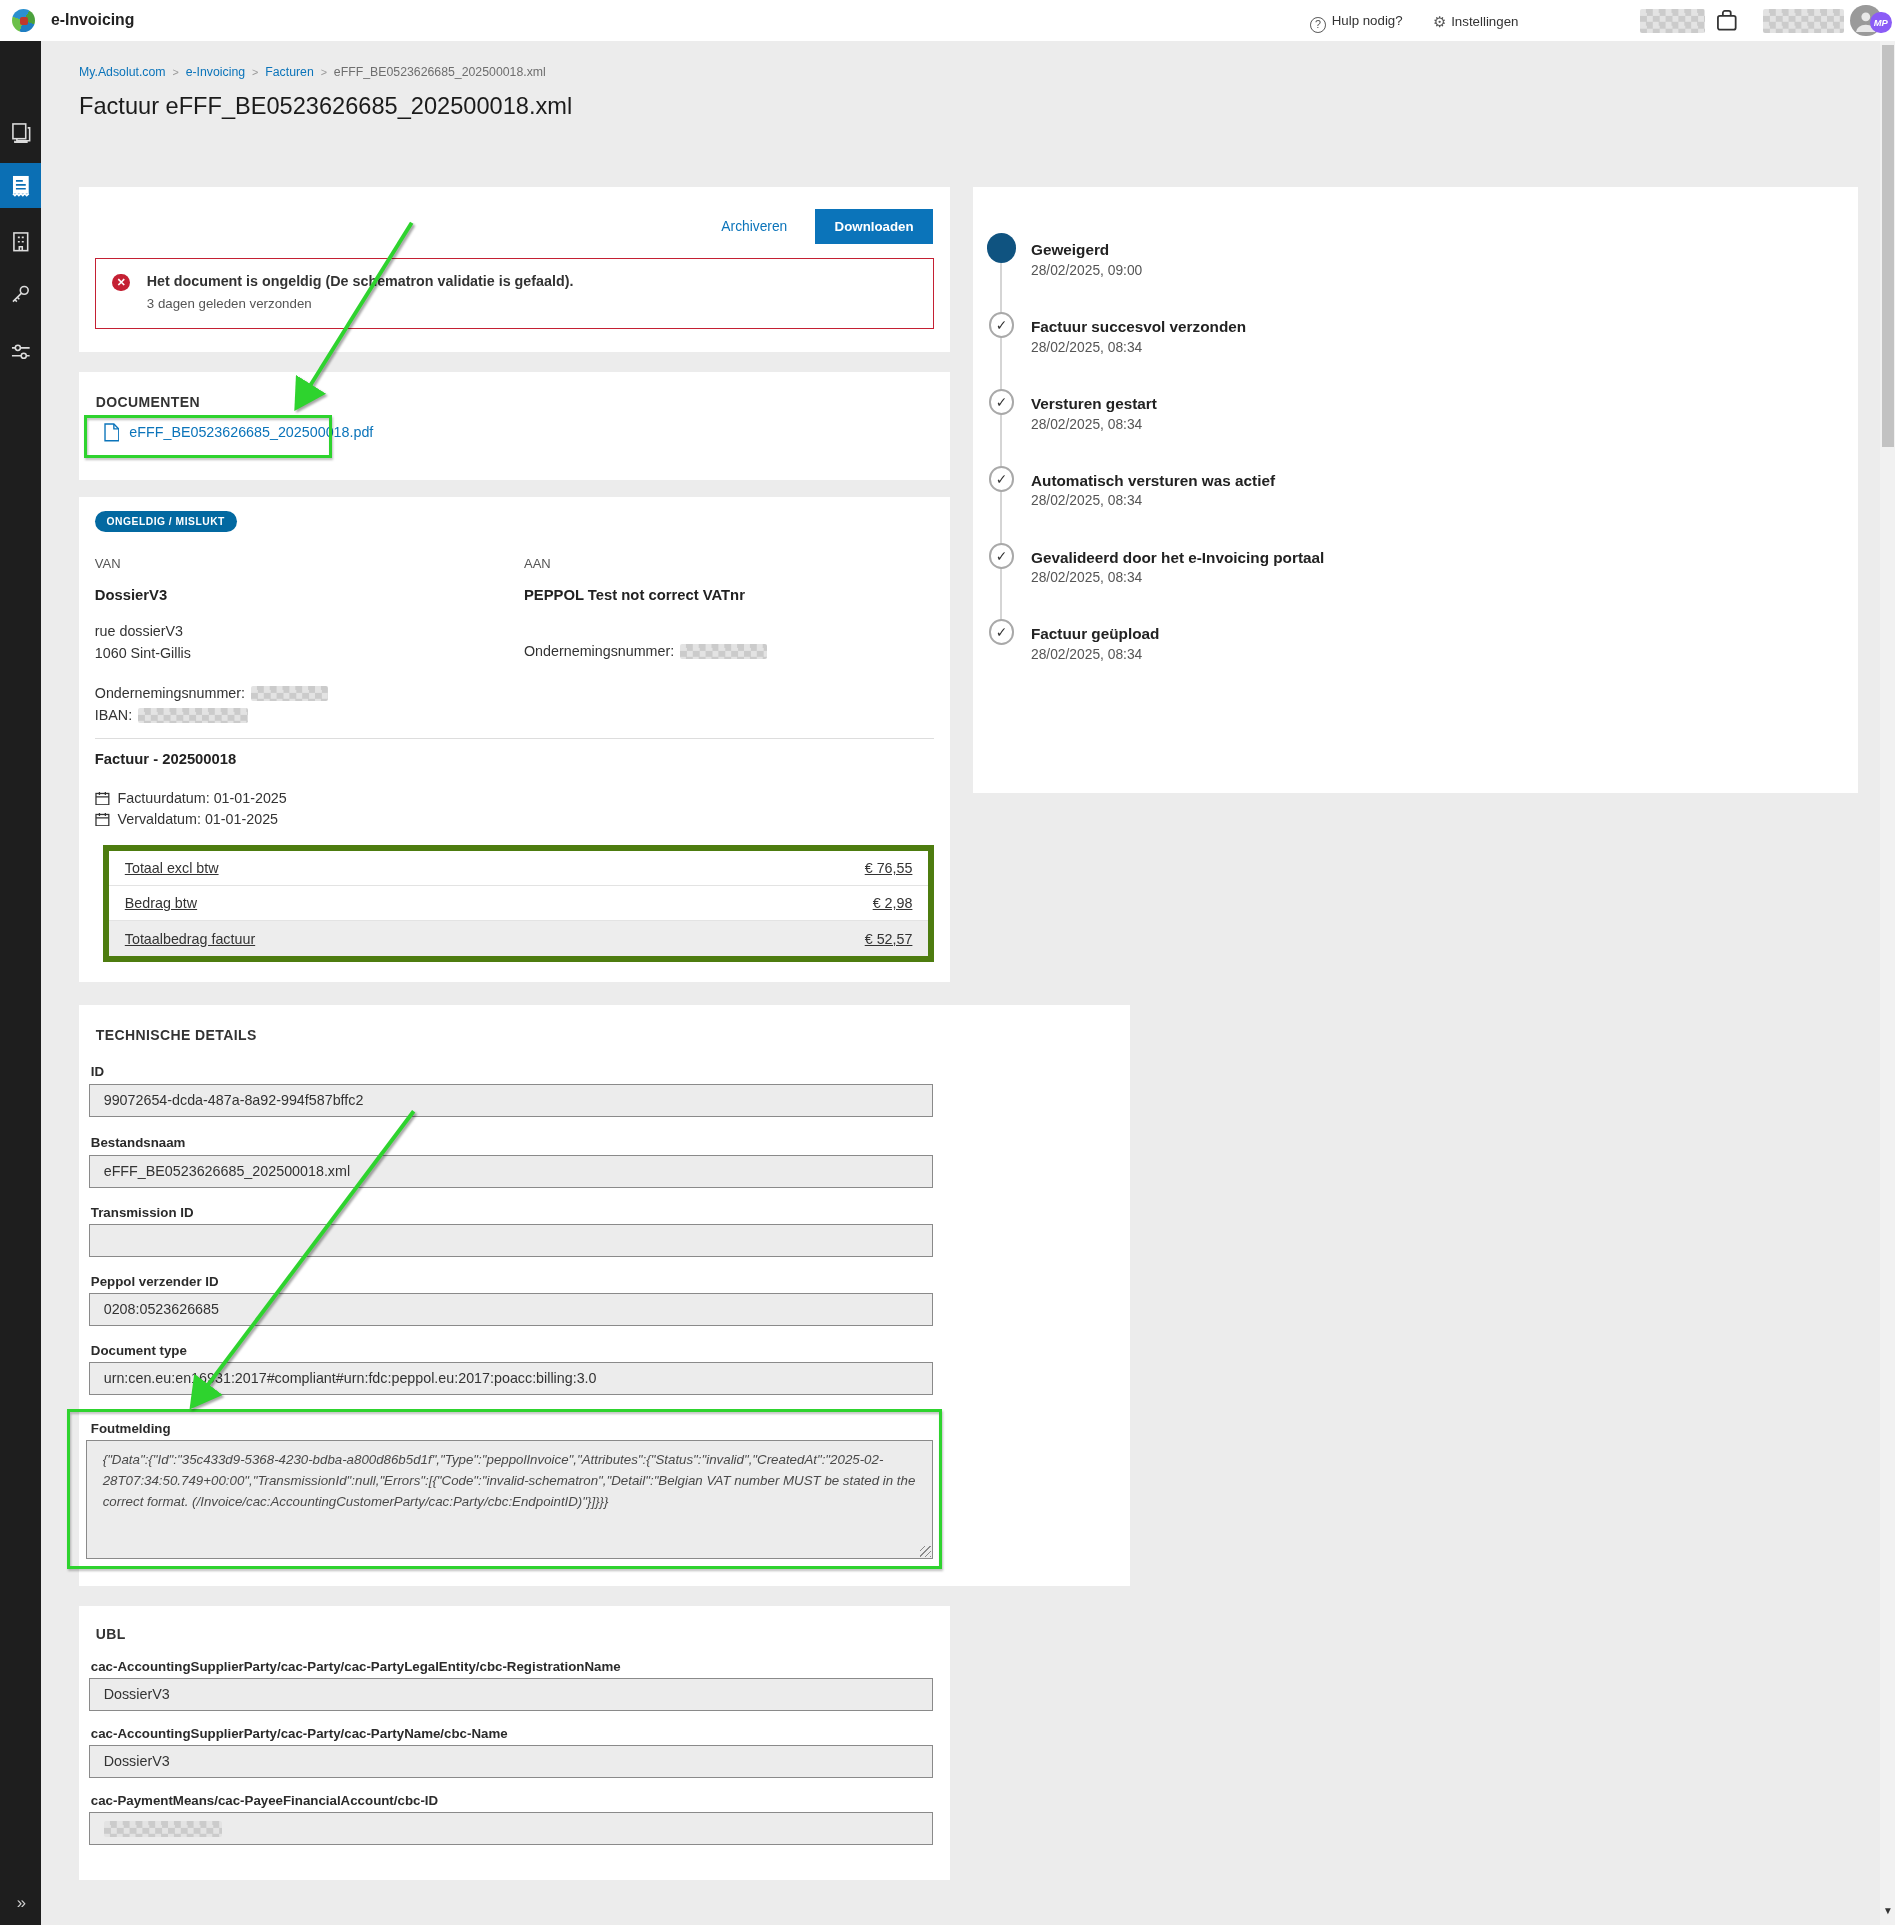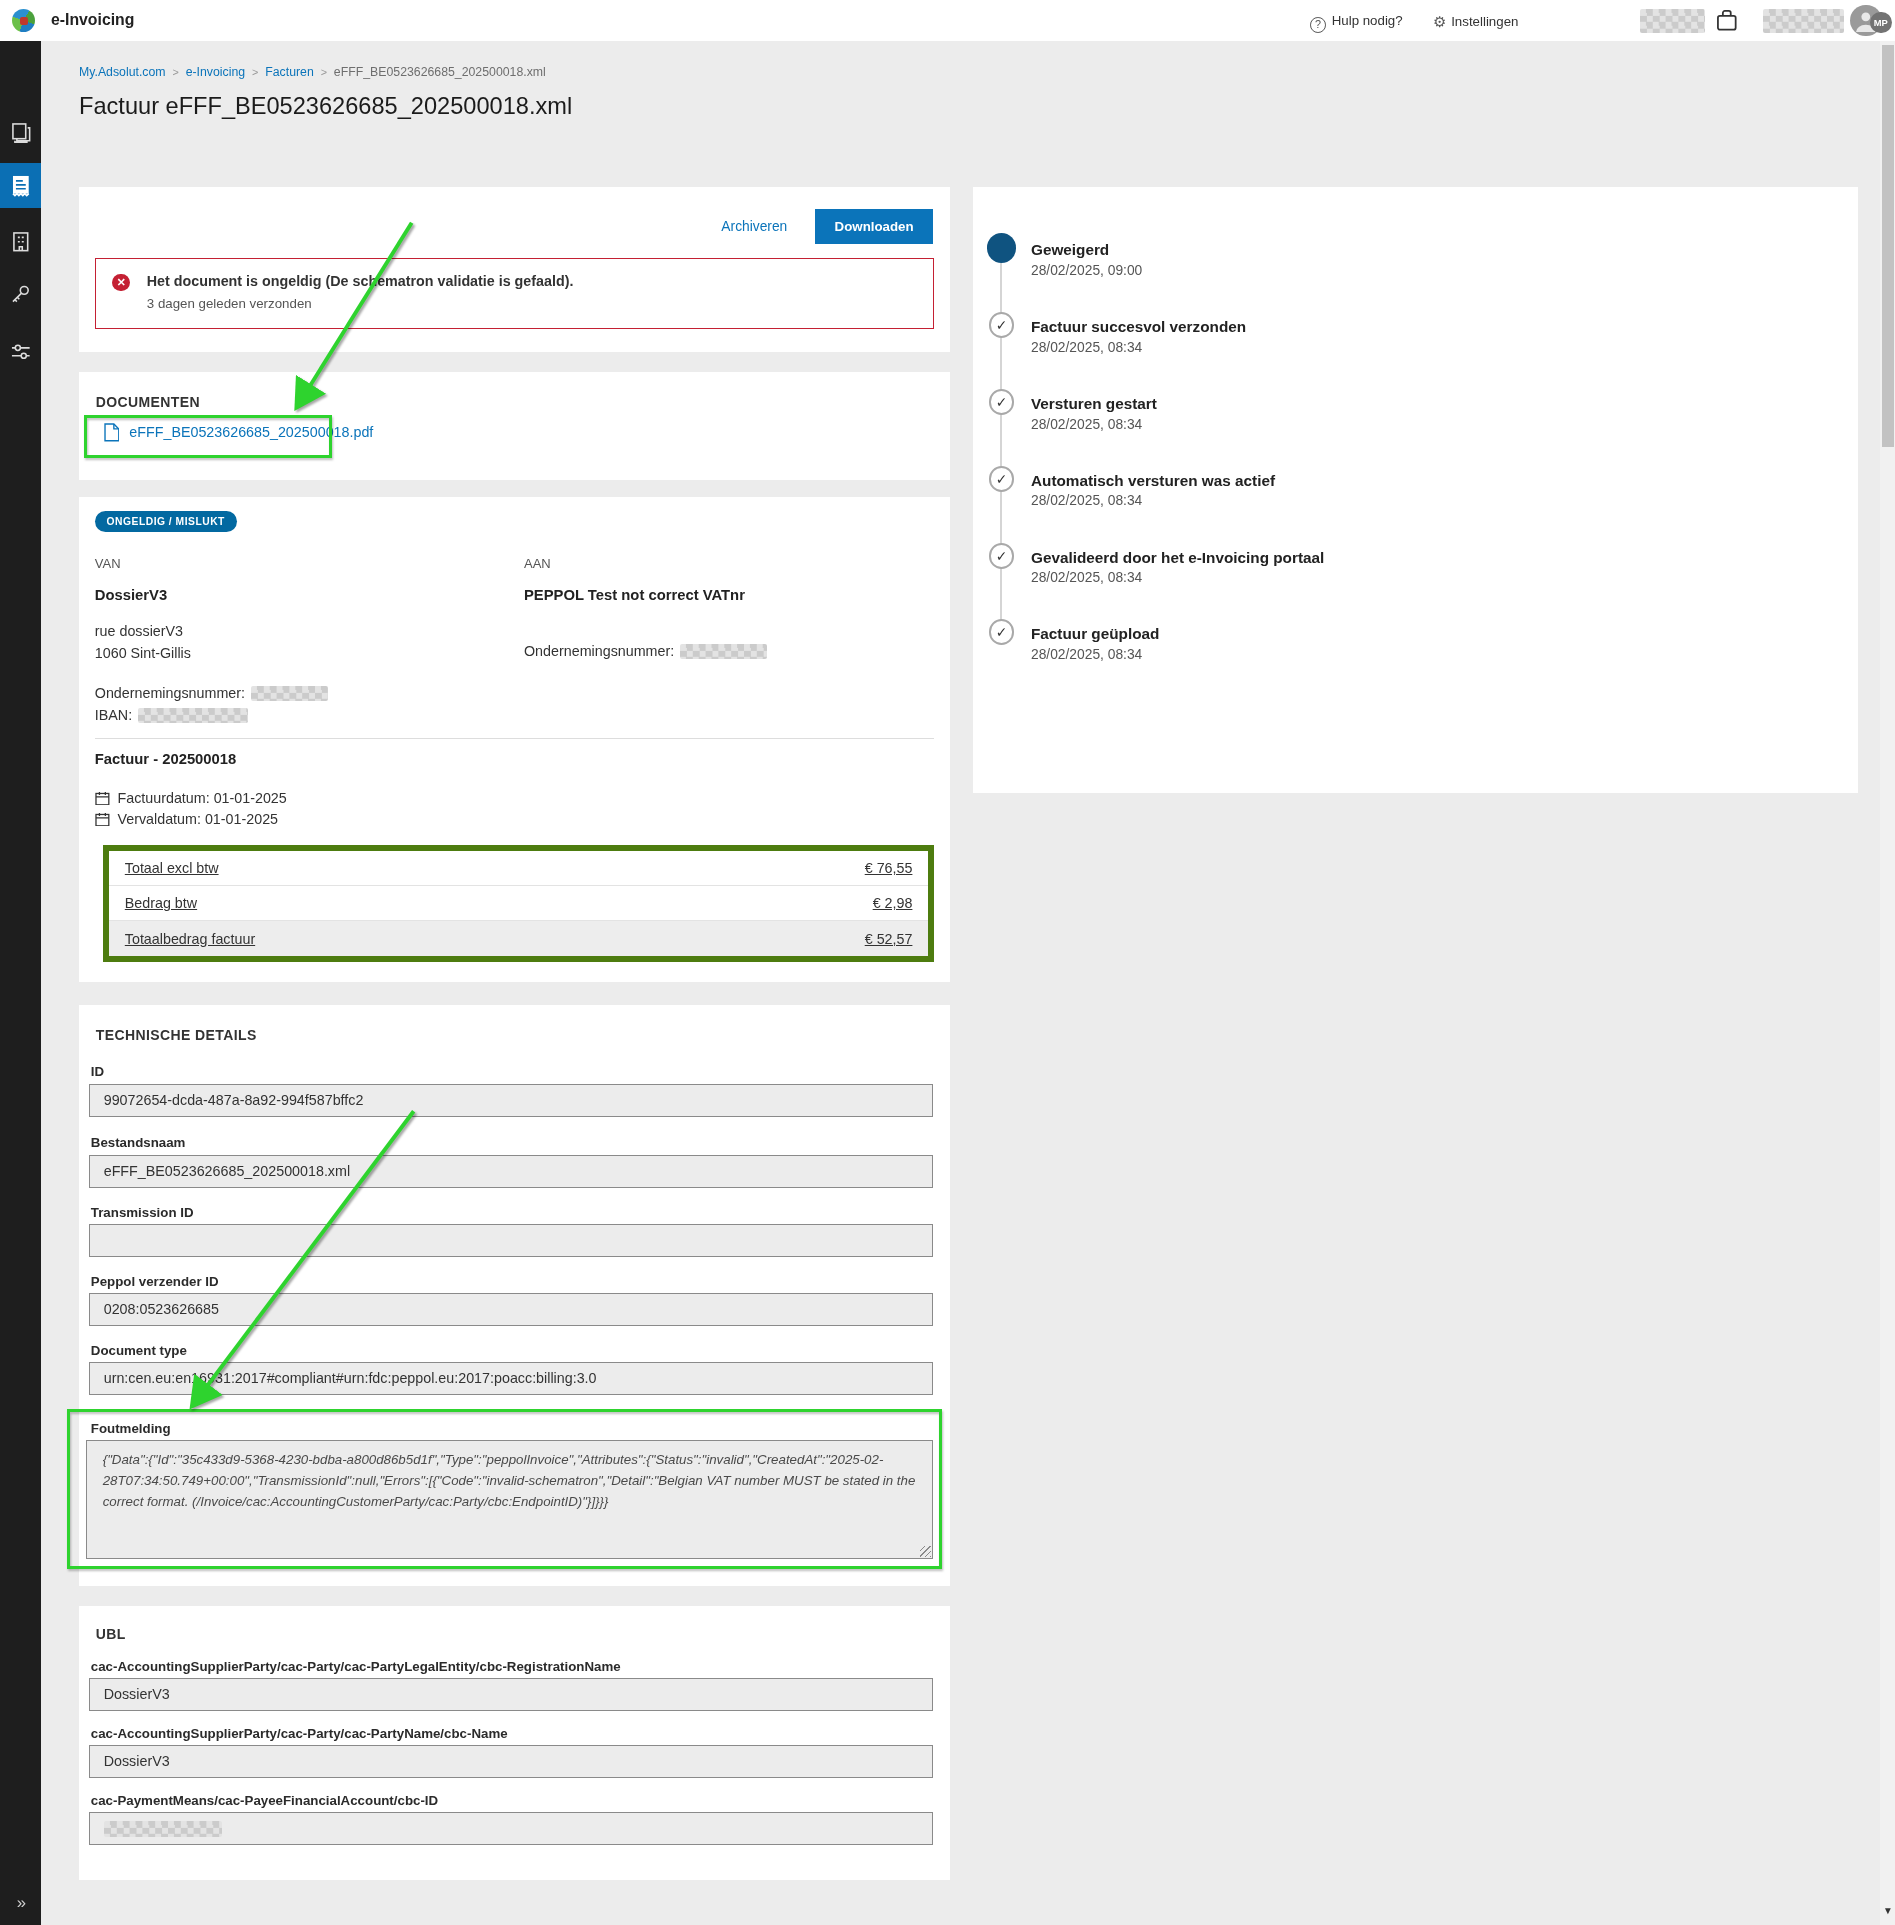--- a/index.html
+++ b/index.html
@@ -16,40 +16,40 @@
   .tb-help{left:1310px;} .tb-settings{left:1433px;}
   .qicon{display:inline-block;width:15.8px;height:15.8px;border:1.4px solid #555;border-radius:50%;
          text-align:center;line-height:13.8px;font-size:10.8px;color:#555;margin-right:5.9px;vertical-align:-3px;}
   .gicon{font-size:14.8px;color:#555;margin-right:4.9px;vertical-align:-1px;}
   .blob{background:repeating-conic-gradient(#cbcbcb 0% 25%,#e3e3e3 0% 50%);background-size:12.8px 12.8px;border-radius:2px;}
   .tb-blob1{position:absolute;left:1640px;top:8.9px;width:65px;height:24.6px;}
   .tb-blob2{position:absolute;left:1763px;top:8.9px;width:81px;height:24.6px;}
   .briefcase{position:absolute;left:1713px;top:6.9px;}
   .avatar{position:absolute;left:1850px;top:4.9px;width:31.5px;height:31.5px;border-radius:50%;background:#9a9a9a;overflow:hidden;}
   .avatar svg{display:block;margin:3.9px auto 0;}
-  .mp-badge{position:absolute;left:1870px;top:11.8px;width:21.7px;height:21.7px;border-radius:50%;background:#737373;
-            color:#fff;font-size:9.4px;font-weight:bold;text-align:center;line-height:21.7px;z-index:6;}
+  .mp-badge{position:absolute;left:1870px;top:11.8px;width:21.7px;height:21.7px;border-radius:50%;background:#8b5cf6;
+            color:#fff;font-size:9.4px;font-weight:bold;text-align:center;line-height:21.7px;z-index:6;font-style:italic;}
   
   .sidebar{position:absolute;left:0;top:41px;width:41px;height:1884px;background:#1e1e1e;z-index:5;}
   .side-item{position:absolute;left:0;width:41px;height:45px;display:flex;align-items:center;justify-content:center;cursor:pointer;}
   .side-item.active{background:#0b6fb4;}
   .side-expand{position:absolute;left:0;bottom:11.8px;width:41px;text-align:center;color:#cfcfcf;
                font-size:16.7px;cursor:pointer;letter-spacing:-2px;}
   
   .breadcrumb{position:absolute;left:79px;top:65px;font-size:12.3px;color:#888;white-space:nowrap;}
   .breadcrumb a{color:#0b74ba;text-decoration:none;cursor:pointer;}
   .crumb-sep{margin:0 6.9px;color:#999;font-size:10.8px;}
   .crumb-last{color:#6e6e6e;}
   .page-title{position:absolute;left:79px;top:93px;font-size:23.6px;font-weight:normal;color:#1b1b1b;margin:0;}
   
   .card{position:absolute;background:#fff;}
   .card-actions{left:79px;top:187px;width:871px;height:165px;}
   .card-docs{left:79px;top:372px;width:871px;height:108px;}
   .card-invoice{left:79px;top:497px;width:871px;height:485px;}
-  .card-tech{left:79px;top:1005px;width:871px;height:581px;padding-left:39px;}
+  .card-tech{left:79px;top:1005px;width:1051px;height:581px;padding-left:39px;}
   .card-ubl{left:79px;top:1606px;width:871px;height:274px;}
   .card-timeline{left:973px;top:187px;width:885px;height:606px;}
   
   .btn-row{position:absolute;right:16.7px;top:21.7px;display:flex;align-items:center;gap:27.6px;}
   .link-btn{color:#0b74ba;font-size:13.8px;cursor:pointer;text-decoration:none;}
   .btn-primary{background:#0b74ba;color:#fff;border:none;font-family:inherit;font-size:13.3px;font-weight:bold;
                height:35px;padding:0 19.7px;cursor:pointer;}
   .alert{position:absolute;left:15.8px;right:15.8px;top:71px;height:71px;border:1.5px solid #c42033;background:#fff;}
   .alert-icon{position:absolute;left:16.7px;top:14.8px;width:17.7px;height:17.7px;border-radius:50%;background:#c42033;
               color:#fff;font-size:10.8px;line-height:17.7px;text-align:center;font-weight:bold;}

